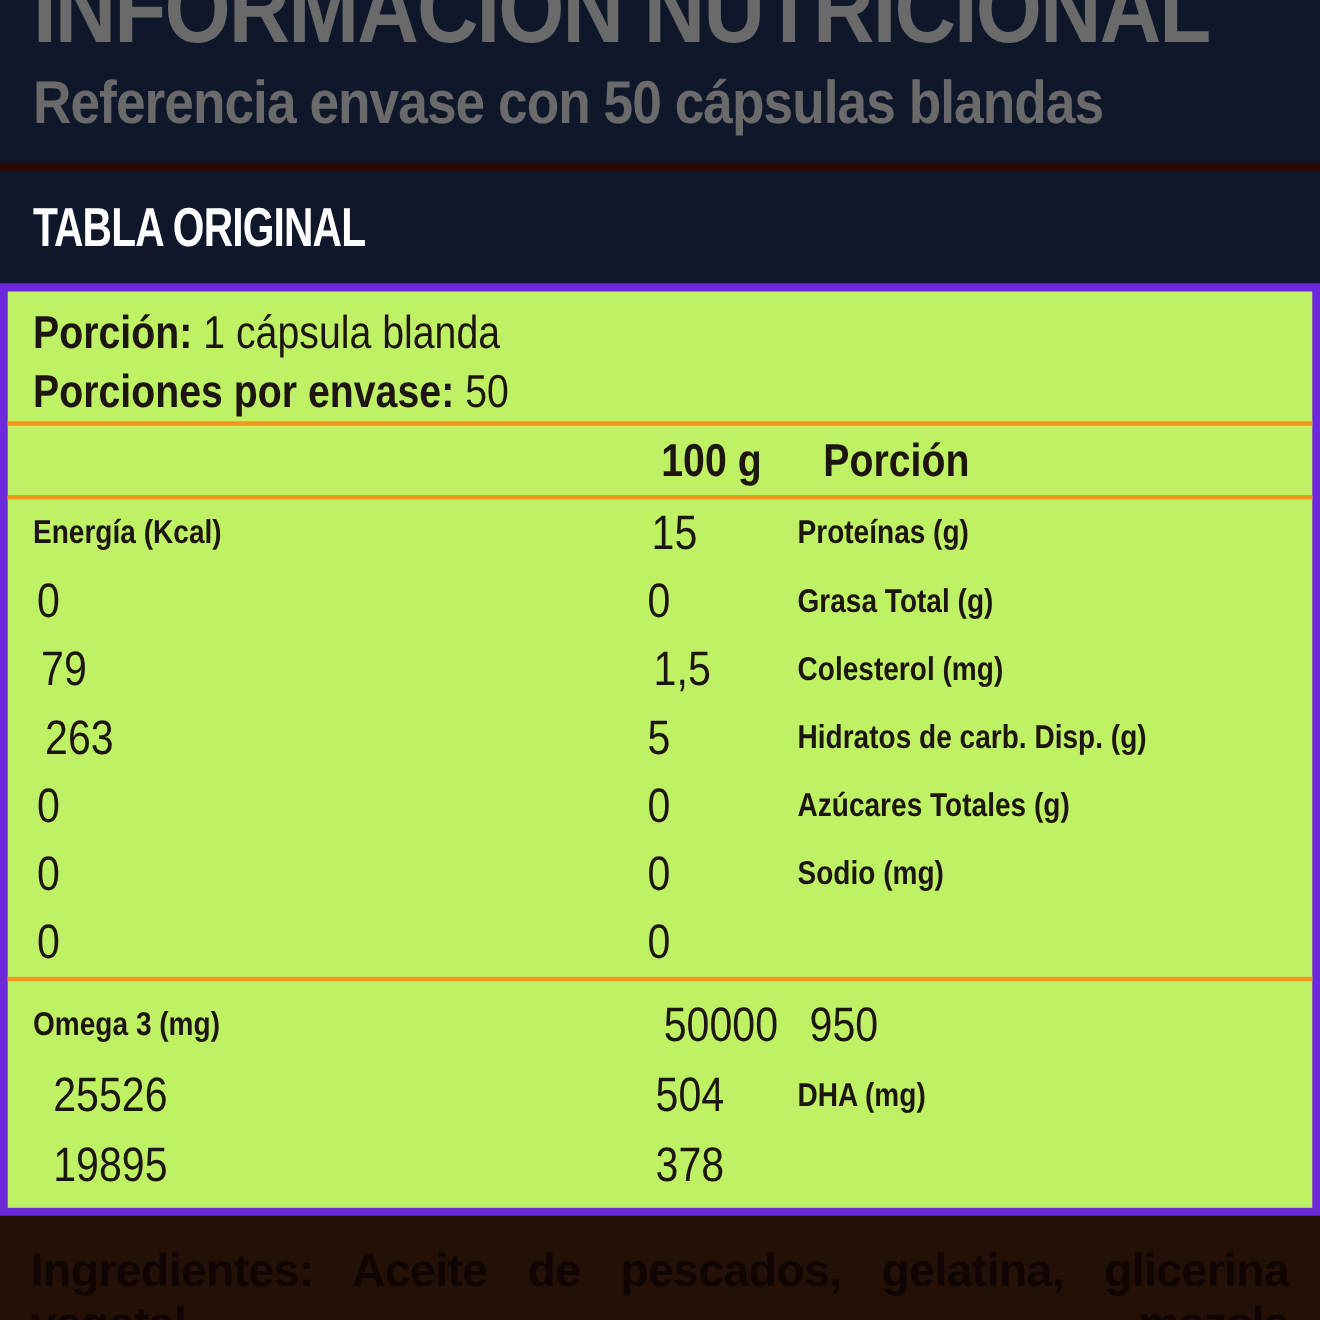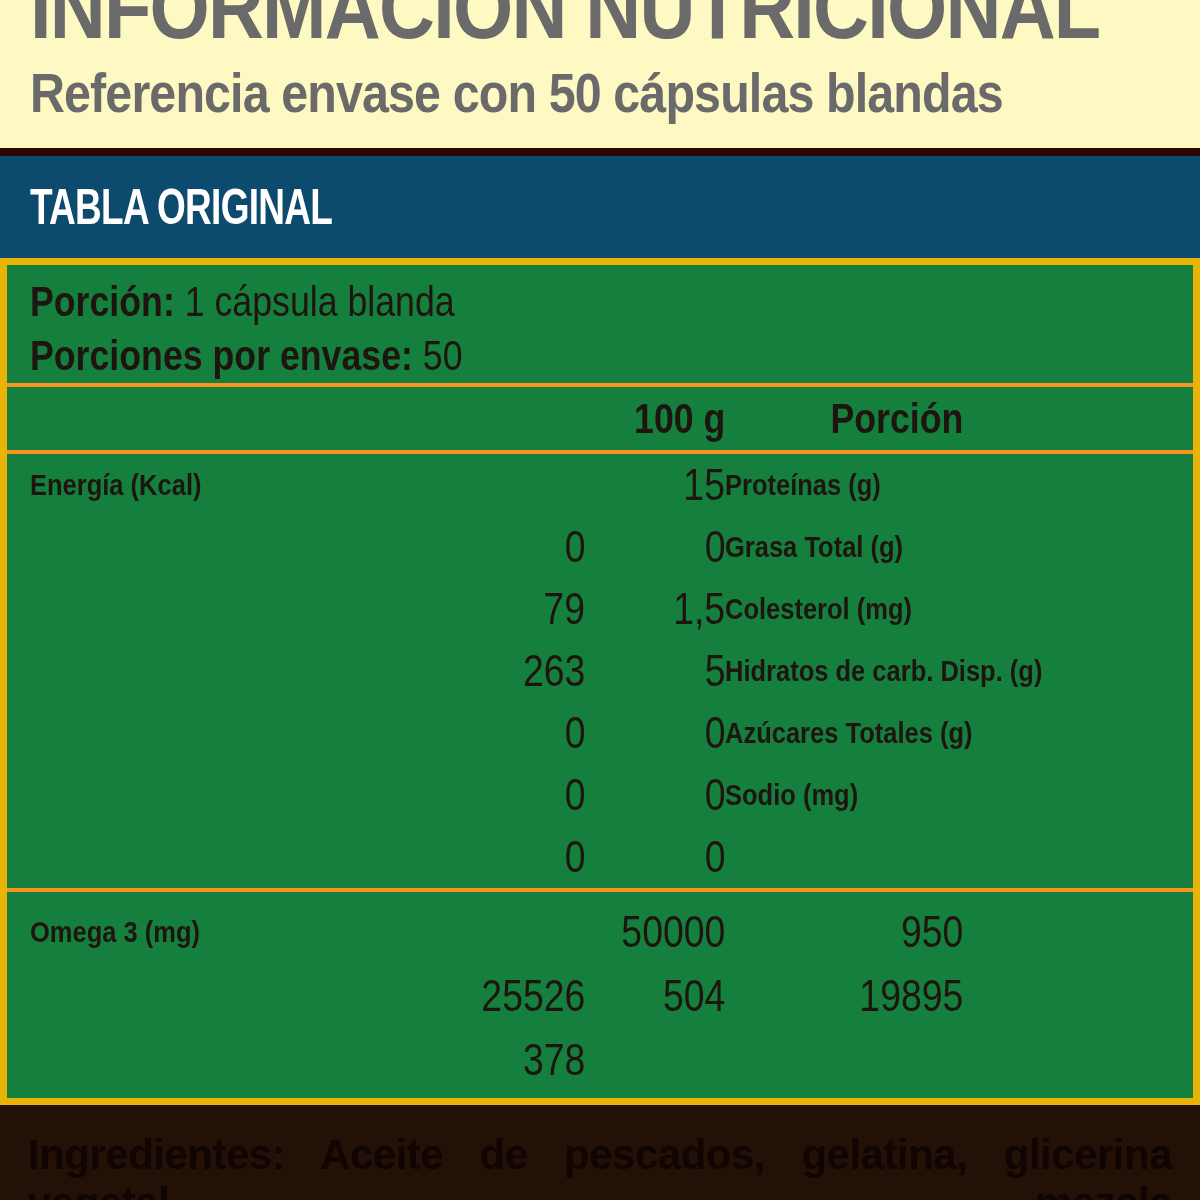--- a/index.html
+++ b/index.html
@@ -3,65 +3,65 @@
 <meta charset="utf-8">
 <style>
   html,body { margin:0; padding:0; }
   body {
     width:1200px; height:1200px;
     background:#0A0606;
     font-family:"Liberation Sans","DejaVu Sans",sans-serif;
     overflow:hidden;
   }
   .top {
-    height:148px; background:#fef9c3; overflow:hidden;
+    height:148px; background:#0f172a; overflow:hidden;
     padding-left:30px; box-sizing:border-box;
   }
   .title {
     color:#6B6A6A; font-weight:700; font-size:88px; line-height:1;
     margin-top:-36px; letter-spacing:-2px; white-space:nowrap;
     transform:scaleX(0.88); transform-origin:0 0;
   }
   .subtitle {
     color:#6B6A6A; font-weight:700; font-size:55px; line-height:1;
     margin-top:14px; letter-spacing:-1px; white-space:nowrap;
     transform:scaleX(0.88); transform-origin:0 0;
   }
   .maroon { height:8px; background:#2B0806; }
   .banner {
-    height:102px; background:#0c4a6e; display:flex; align-items:center;
+    height:102px; background:#0f172a; display:flex; align-items:center;
     padding-left:30px; box-sizing:border-box;
   }
   .banner-label {
     color:#FFFFFF; font-weight:700; font-size:50px; letter-spacing:-1px;
     transform:scaleX(0.74); transform-origin:0 50%; white-space:nowrap;
   }
   .card {
-    height:847px; background:#15803d; border:7px solid #eab308;
+    height:847px; background:#bef264; border:7px solid #6d28d9;
     box-sizing:border-box; display:flex; flex-direction:column;
     color:#1E1511;
   }
   .serving { height:118px; padding:10px 0 0 23px; box-sizing:border-box; }
   .serving .line { height:54px; display:flex; align-items:center; font-size:42px; }
   .cnd-l { display:inline-block; transform:scaleX(0.85); transform-origin:0 50%; white-space:nowrap; }
   .cnd-r { display:inline-block; transform:scaleX(0.85); transform-origin:100% 50%; white-space:nowrap; }
   .b { font-weight:700; }
   .hr { height:4px; background:#F7941D; flex:none; }
   .thead {
     height:63px; display:grid; grid-template-columns:1fr 140px 238px;
     padding:0 230px 0 23px; align-items:center;
     font-weight:700; font-size:42px; flex:none;
   }
   .rows {
     display:grid; grid-template-columns:1fr 140px 238px;
     grid-auto-rows:62px; padding:0 230px 0 23px; align-items:center;
     font-size:44px; flex:none;
   }
   .rows .lbl { font-weight:700; font-size:30px; overflow:visible; }
-  .cell-r { text-align:right; }
+  .cell-r { }
   .omega { flex:1; padding-top:8px; grid-auto-rows:64px; align-content:start;border-radius:30px; }
   .bottom {
     height:95px; background:#231108; color:#100502;
     padding:26px 28px 0; box-sizing:border-box; overflow:hidden;
   }
   .bottom p {
     margin:0; font-size:42px; font-weight:700;
     text-align:justify; text-align-last:justify; letter-spacing:-0.5px;
   }
 </style>
@@ -138,20 +138,21 @@
     <div class="hr"></div>
 
     <div class="rows omega">
       <span class="lbl"><span class="cnd-l">Omega 3 (mg)</span></span>
       <span class="cell-r"><span class="cnd-r">50000</span></span>
       <span class="cell-r"><span class="cnd-r">950</span></span>
 
       <span class="cell-r"><span class="cnd-r">25526</span></span>
       <span class="cell-r"><span class="cnd-r">504</span></span>
 
+      <span class="lbl"><span class="cnd-l">DHA (mg)</span></span>
       <span class="cell-r"><span class="cnd-r">19895</span></span>
       <span class="cell-r"><span class="cnd-r">378</span></span>
     </div>
 
   </section>
 
   <footer class="bottom">
     <p>
       <span>Ingredientes:</span>
       <span>Aceite de pescados, gelatina, glicerina vegetal, mezcla</span>

